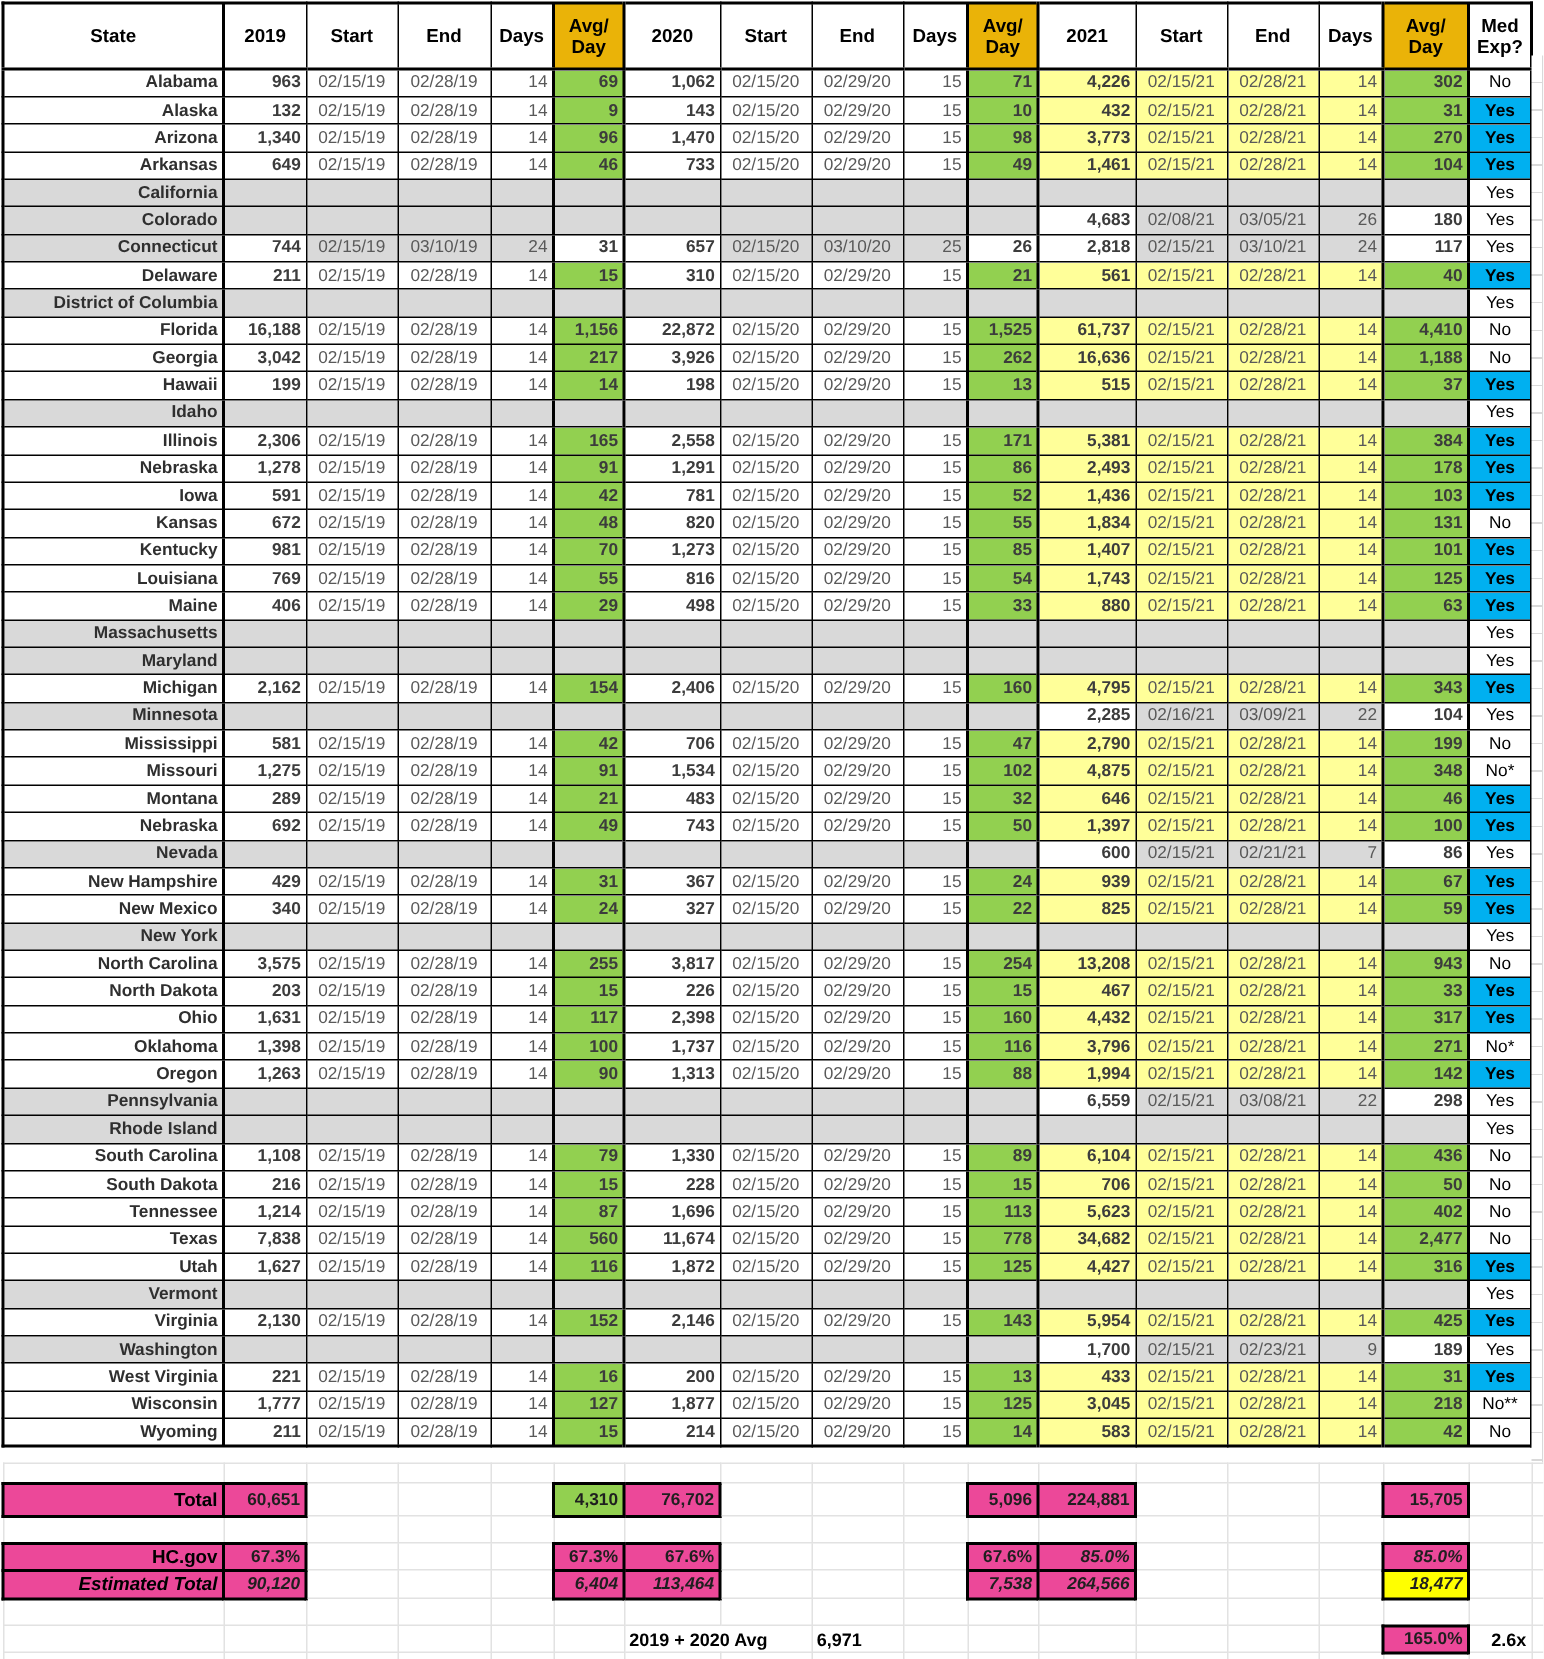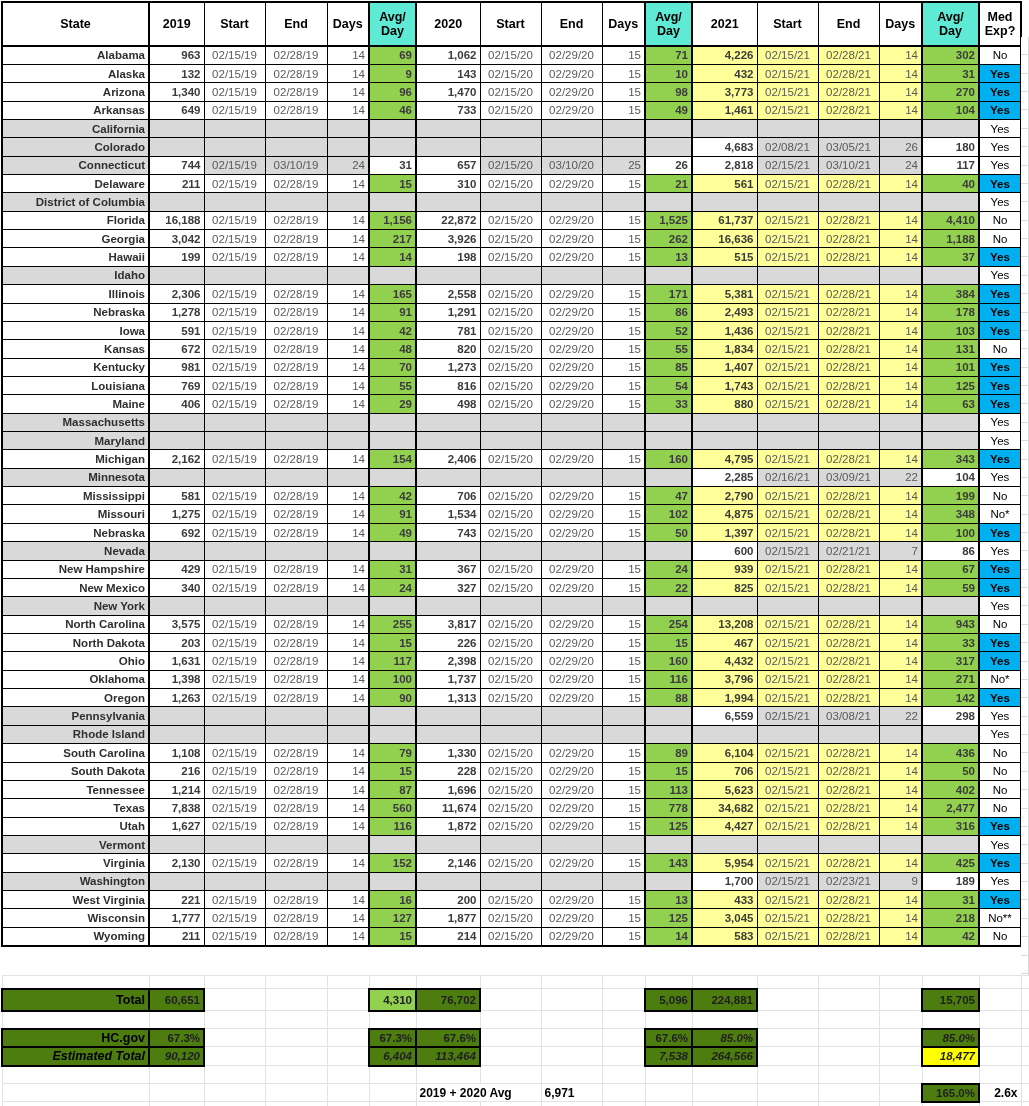--- a/index.html
+++ b/index.html
@@ -5,21 +5,21 @@
   html,body{margin:0;padding:0;background:#fff;}
   .sheet{position:relative;width:1029px;height:1106px;background:#ffffff;
          font-family:"Liberation Sans",sans-serif;overflow:hidden;}
 
   
   #main{position:absolute;left:1px;top:1px;width:1019px;
         border-collapse:collapse;table-layout:fixed;border:2px solid #000;}
   #main th{background:#fff;color:#000;font-weight:bold;font-size:12.5px;line-height:1.12;
            border:1px solid #000;border-bottom:2px solid #000;white-space:pre-line;
            text-align:center;vertical-align:middle;padding:2px 1px;}
-  #main th.gn{background:#5eead4;}
+  #main th.gn{background:#eab308;}
   #main th:first-child{border-right:2px solid #000;}
   #main tbody tr{height:18.37px;}
   #main td{border:1px solid #000;font-size:11.5px;padding:0 3px;
            white-space:nowrap;overflow:hidden;vertical-align:middle;}
   td.s{font-weight:bold;text-align:right;color:#2f2f2f;font-size:12px;
        padding-right:4px;border-right:2px solid #000 !important;}
   td.v{font-weight:bold;text-align:right;color:#3c3c3c;}
   td.t{color:#595959;text-align:center;font-size:11.3px;}
   td.dy{color:#595959;text-align:right;font-size:11.3px;padding-right:9px;}
   .fw{background:#fff;} .fg{background:#d9d9d9;}
@@ -31,21 +31,21 @@
   
   .strip{position:absolute;left:1021px;top:37px;width:7px;height:938px;
          border-right:1px solid #d9d9d9;
          background:repeating-linear-gradient(to bottom,#fff 0 17.37px,#d9d9d9 17.37px 18.37px);}
 
   
   #bottom{position:absolute;left:1px;top:975px;width:1027px;
           border-collapse:collapse;table-layout:fixed;}
   #bottom td{border:1px solid #e2e2e2;font-size:11.5px;padding:0 3px;
              white-space:nowrap;overflow:visible;vertical-align:middle;}
-  #bottom td.box{border:2px solid #000;font-weight:bold;color:#1f1f1f;text-align:right;background:#4d7c0f;}
+  #bottom td.box{border:2px solid #000;font-weight:bold;color:#1f1f1f;text-align:right;background:#ec4899;}
   #bottom td.lbl{text-align:right;font-weight:bold;font-size:12.5px;color:#000;}
   #bottom td.plain{font-weight:bold;text-align:left;color:#000;font-size:12px;}
   #bottom td.mult{text-align:right;font-weight:bold;color:#000;font-size:12px;}
   .it{font-style:italic;}
   .gnb{background:#92d050 !important;}
   .ylb{background:#ffff00 !important;font-style:italic;}
   .tri{background-image:linear-gradient(135deg,#1e7748 5px,transparent 5px);background-repeat:no-repeat;}
 </style>
 </head>
 <body>
@@ -586,20 +586,39 @@
           <td class="dy fw">15</td>
           <td class="v gn ac">102</td>
           <td class="v yl">4,875</td>
           <td class="t yl">02/15/21</td>
           <td class="t yl">02/28/21</td>
           <td class="dy yl">14</td>
           <td class="v gn ac">348</td>
           <td class="med fw">No*</td>
         </tr>
         <tr>
+          <td class="s fw">Montana</td>
+          <td class="v fw">289</td>
+          <td class="t fw">02/15/19</td>
+          <td class="t fw">02/28/19</td>
+          <td class="dy fw">14</td>
+          <td class="v gn ac">21</td>
+          <td class="v fw">483</td>
+          <td class="t fw">02/15/20</td>
+          <td class="t fw">02/29/20</td>
+          <td class="dy fw">15</td>
+          <td class="v gn ac">32</td>
+          <td class="v yl">646</td>
+          <td class="t yl">02/15/21</td>
+          <td class="t yl">02/28/21</td>
+          <td class="dy yl">14</td>
+          <td class="v gn ac">46</td>
+          <td class="med fb">Yes</td>
+        </tr>
+        <tr>
           <td class="s fw">Nebraska</td>
           <td class="v fw">692</td>
           <td class="t fw">02/15/19</td>
           <td class="t fw">02/28/19</td>
           <td class="dy fw">14</td>
           <td class="v gn ac">49</td>
           <td class="v fw">743</td>
           <td class="t fw">02/15/20</td>
           <td class="t fw">02/29/20</td>
           <td class="dy fw">15</td>

